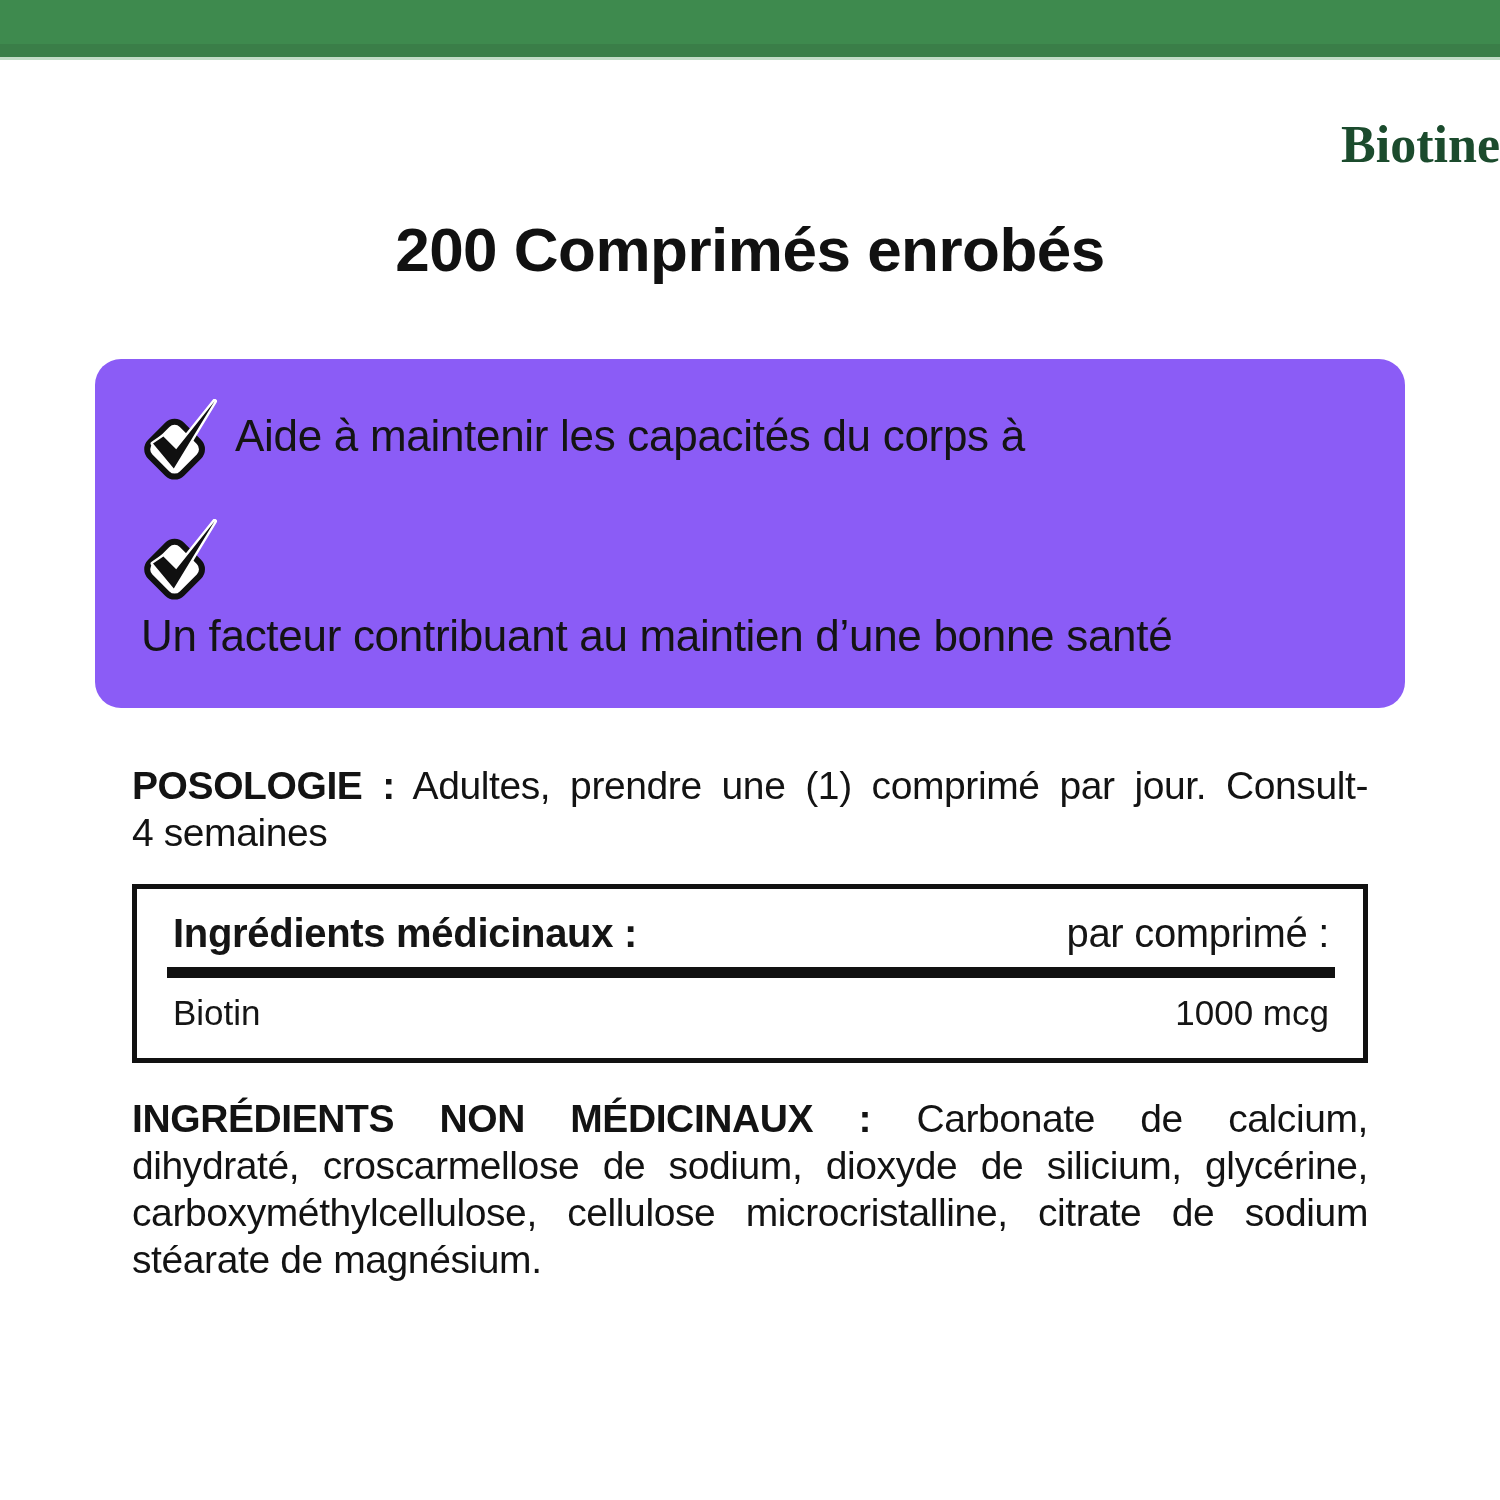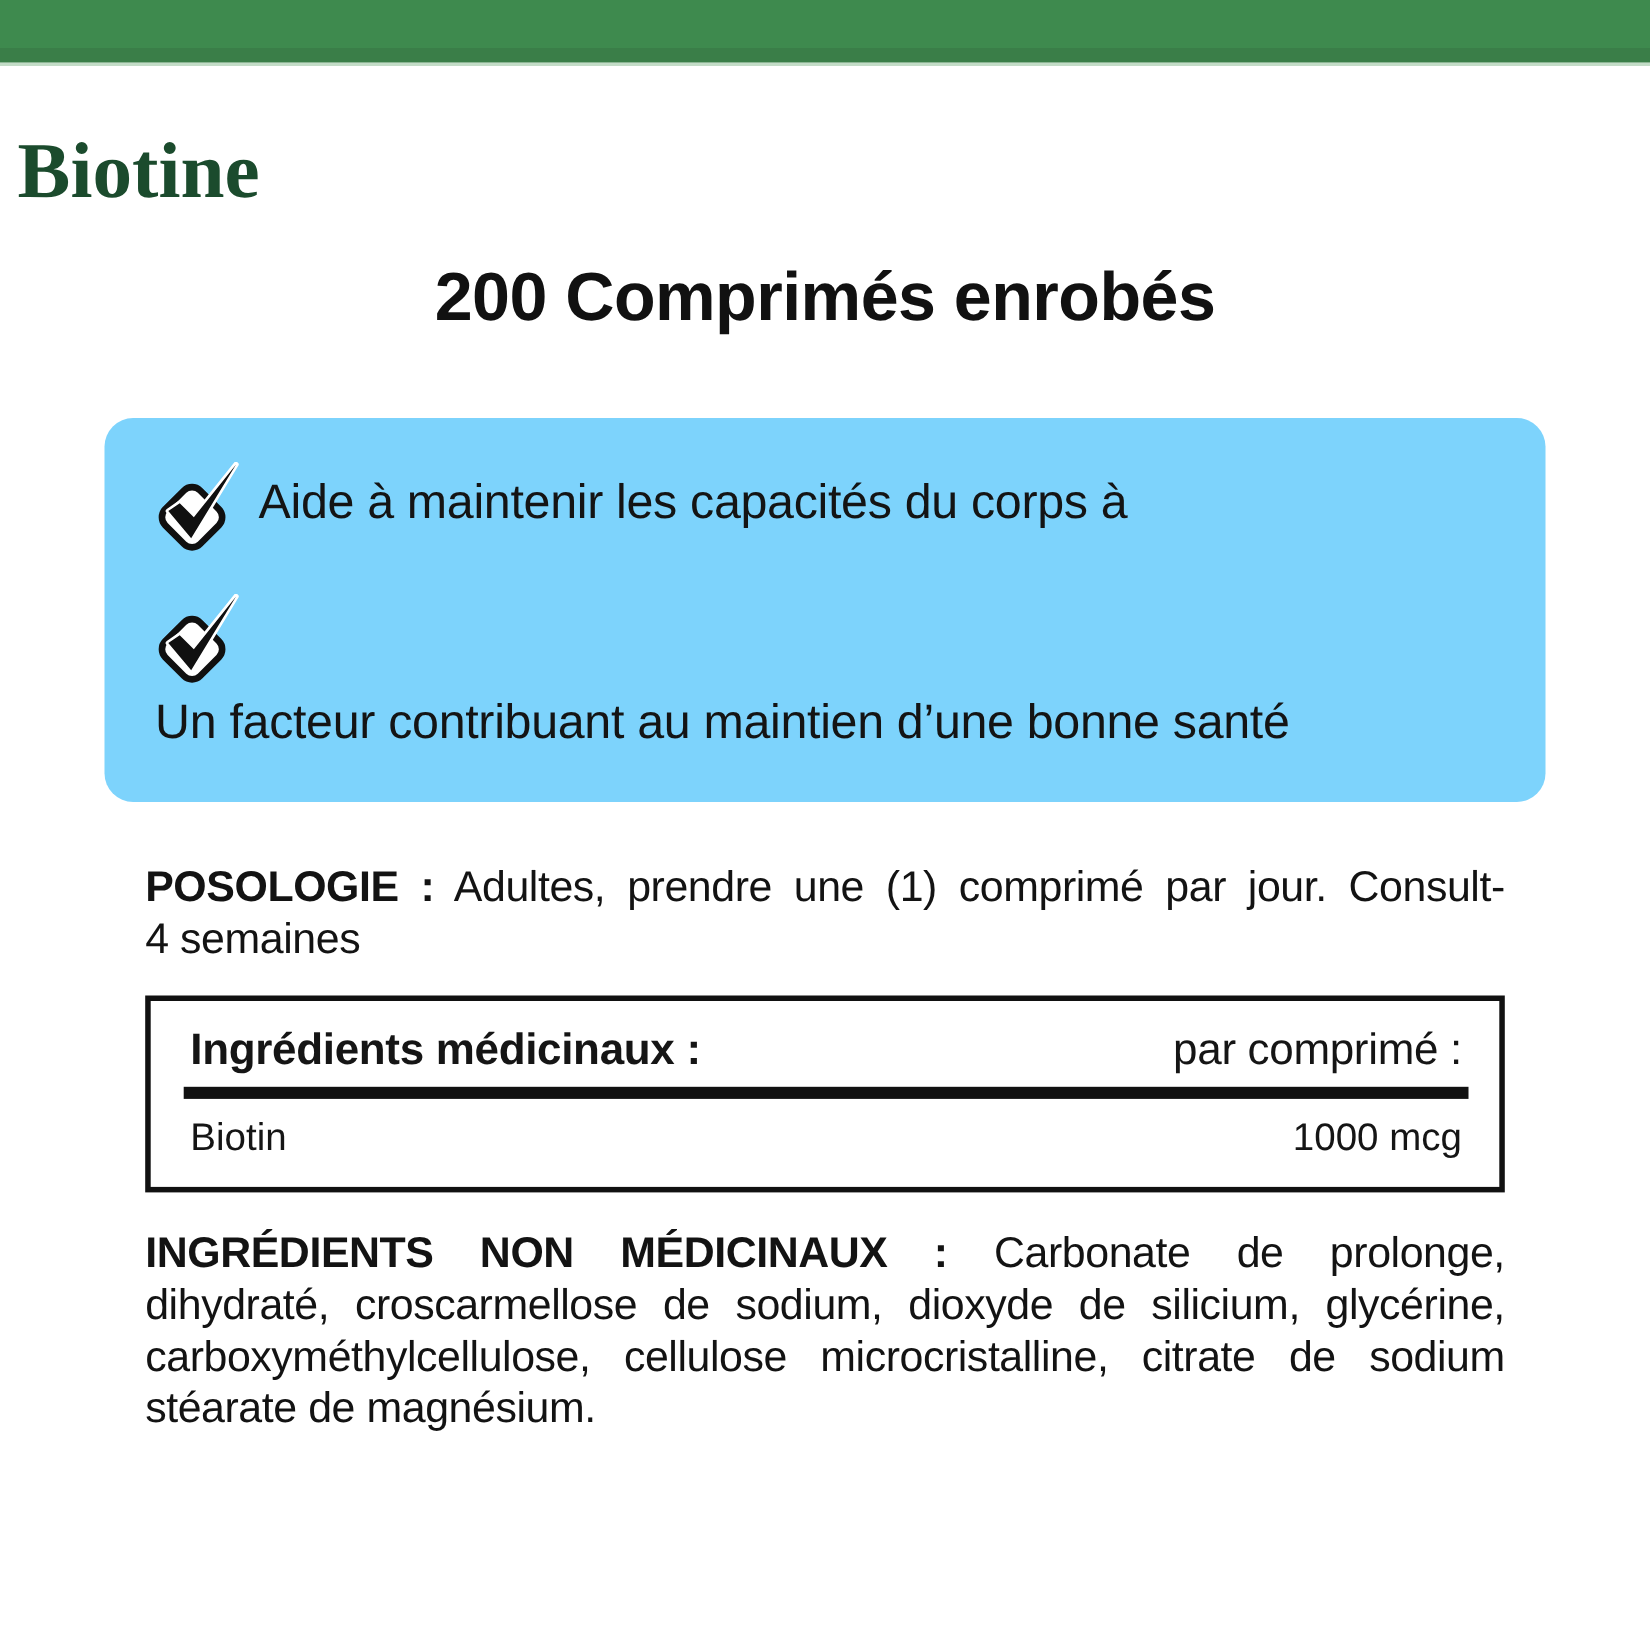--- a/index.html
+++ b/index.html
@@ -12,42 +12,42 @@
     color: #151515;
     overflow: hidden;
   }
   .top-bar {
     width: 100%;
     height: 57px;
     background: linear-gradient(#3E8A4E 0 44px, #3A7E48 44px 57px);
     border-bottom: 3px solid #C3DCC7;
   }
   .title {
-    margin: 58px 0 0 16px;
-    text-align: left;
+    margin: 58px 0 0 4px;
+    text-align: right;
     font-family: "Liberation Serif", serif;
     font-weight: bold;
-    font-size: 72px;
+    font-size: 52px;
     line-height: 1.05;
     color: #1B4B2D;
   }
   .subtitle {
     margin: 46px 0 0 0;
     text-align: center;
     font-weight: bold;
     font-size: 62px;
     line-height: 1.0;
     letter-spacing: -0.5px;
     color: #111111;
   }
   .benefits {
     box-sizing: border-box;
     margin: 78px 95px 0 95px;
     padding: 46px 40px 44px 46px;
-    background: #7dd3fc;
+    background: #8b5cf6;
     border-radius: 26px;
   }
   .benefit {
     display: flex;
     align-items: flex-start;
   }
   .benefit + .benefit { margin-top: 40px; flex-direction: column; }
   .benefit .check {
     flex: 0 0 auto;
     width: 80px;
@@ -162,19 +162,19 @@
       <span class="med-right">par comprimé :</span>
     </div>
     <div class="med-rule"></div>
     <div class="med-row">
       <span>Biotin</span>
       <span>1000 mcg</span>
     </div>
   </section>
 
   <p class="para nonmed">
-    <span class="fit-line"><b>INGRÉDIENTS NON MÉDICINAUX :</b> <span>Carbonate de prolonge,</span></span>
+    <span class="fit-line"><b>INGRÉDIENTS NON MÉDICINAUX :</b> <span>Carbonate de calcium,</span></span>
     <span class="fit-line">dihydraté, croscarmellose de sodium, dioxyde de silicium, glycérine,</span>
     <span class="fit-line">carboxyméthylcellulose, cellulose microcristalline, citrate de sodium</span>
     <span class="last-line">stéarate de magnésium.</span>
   </p>
 
 </div>
 
 </body></html>

